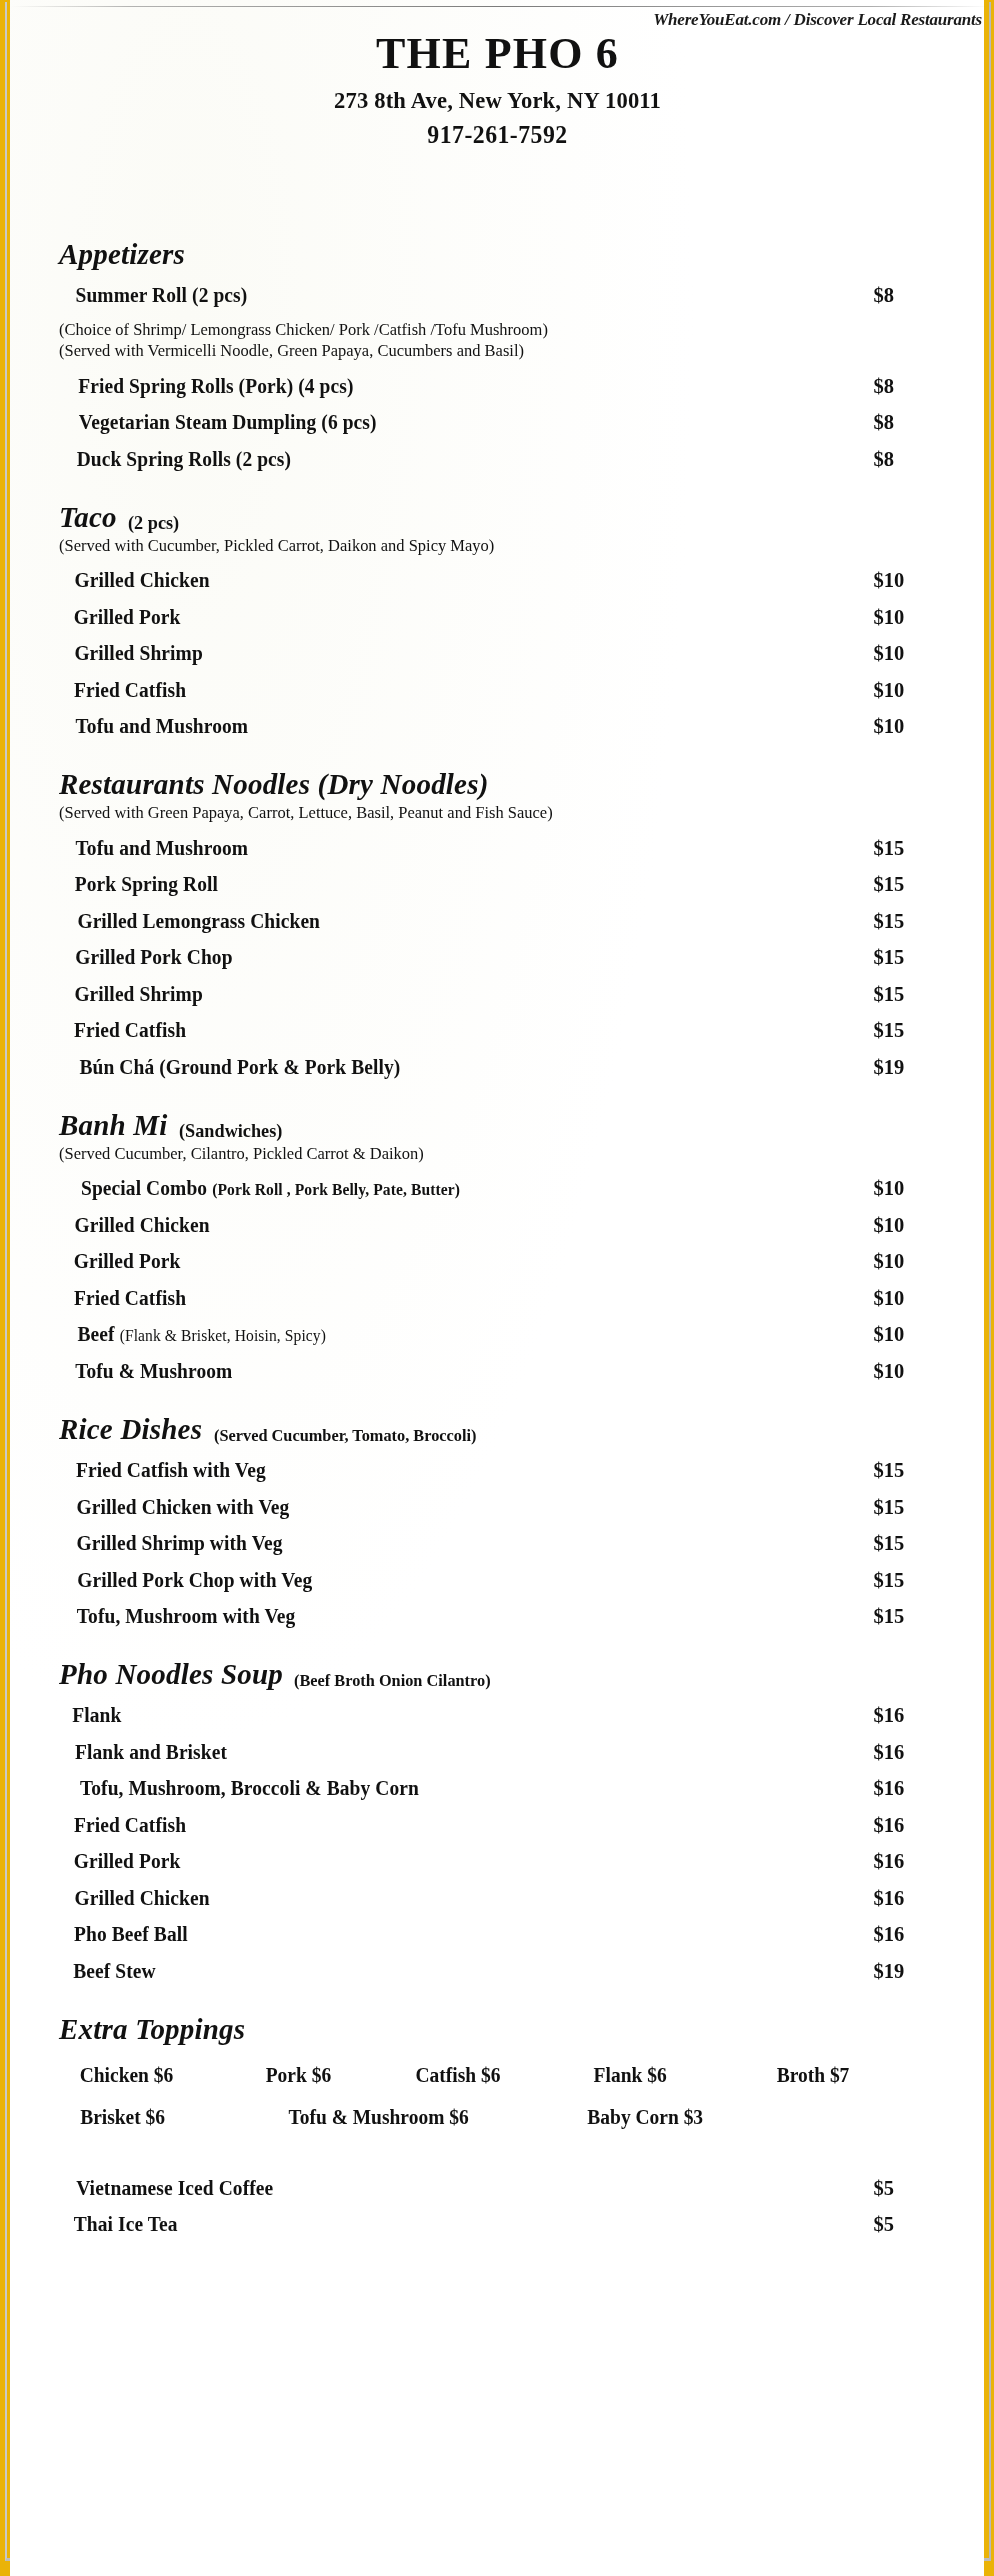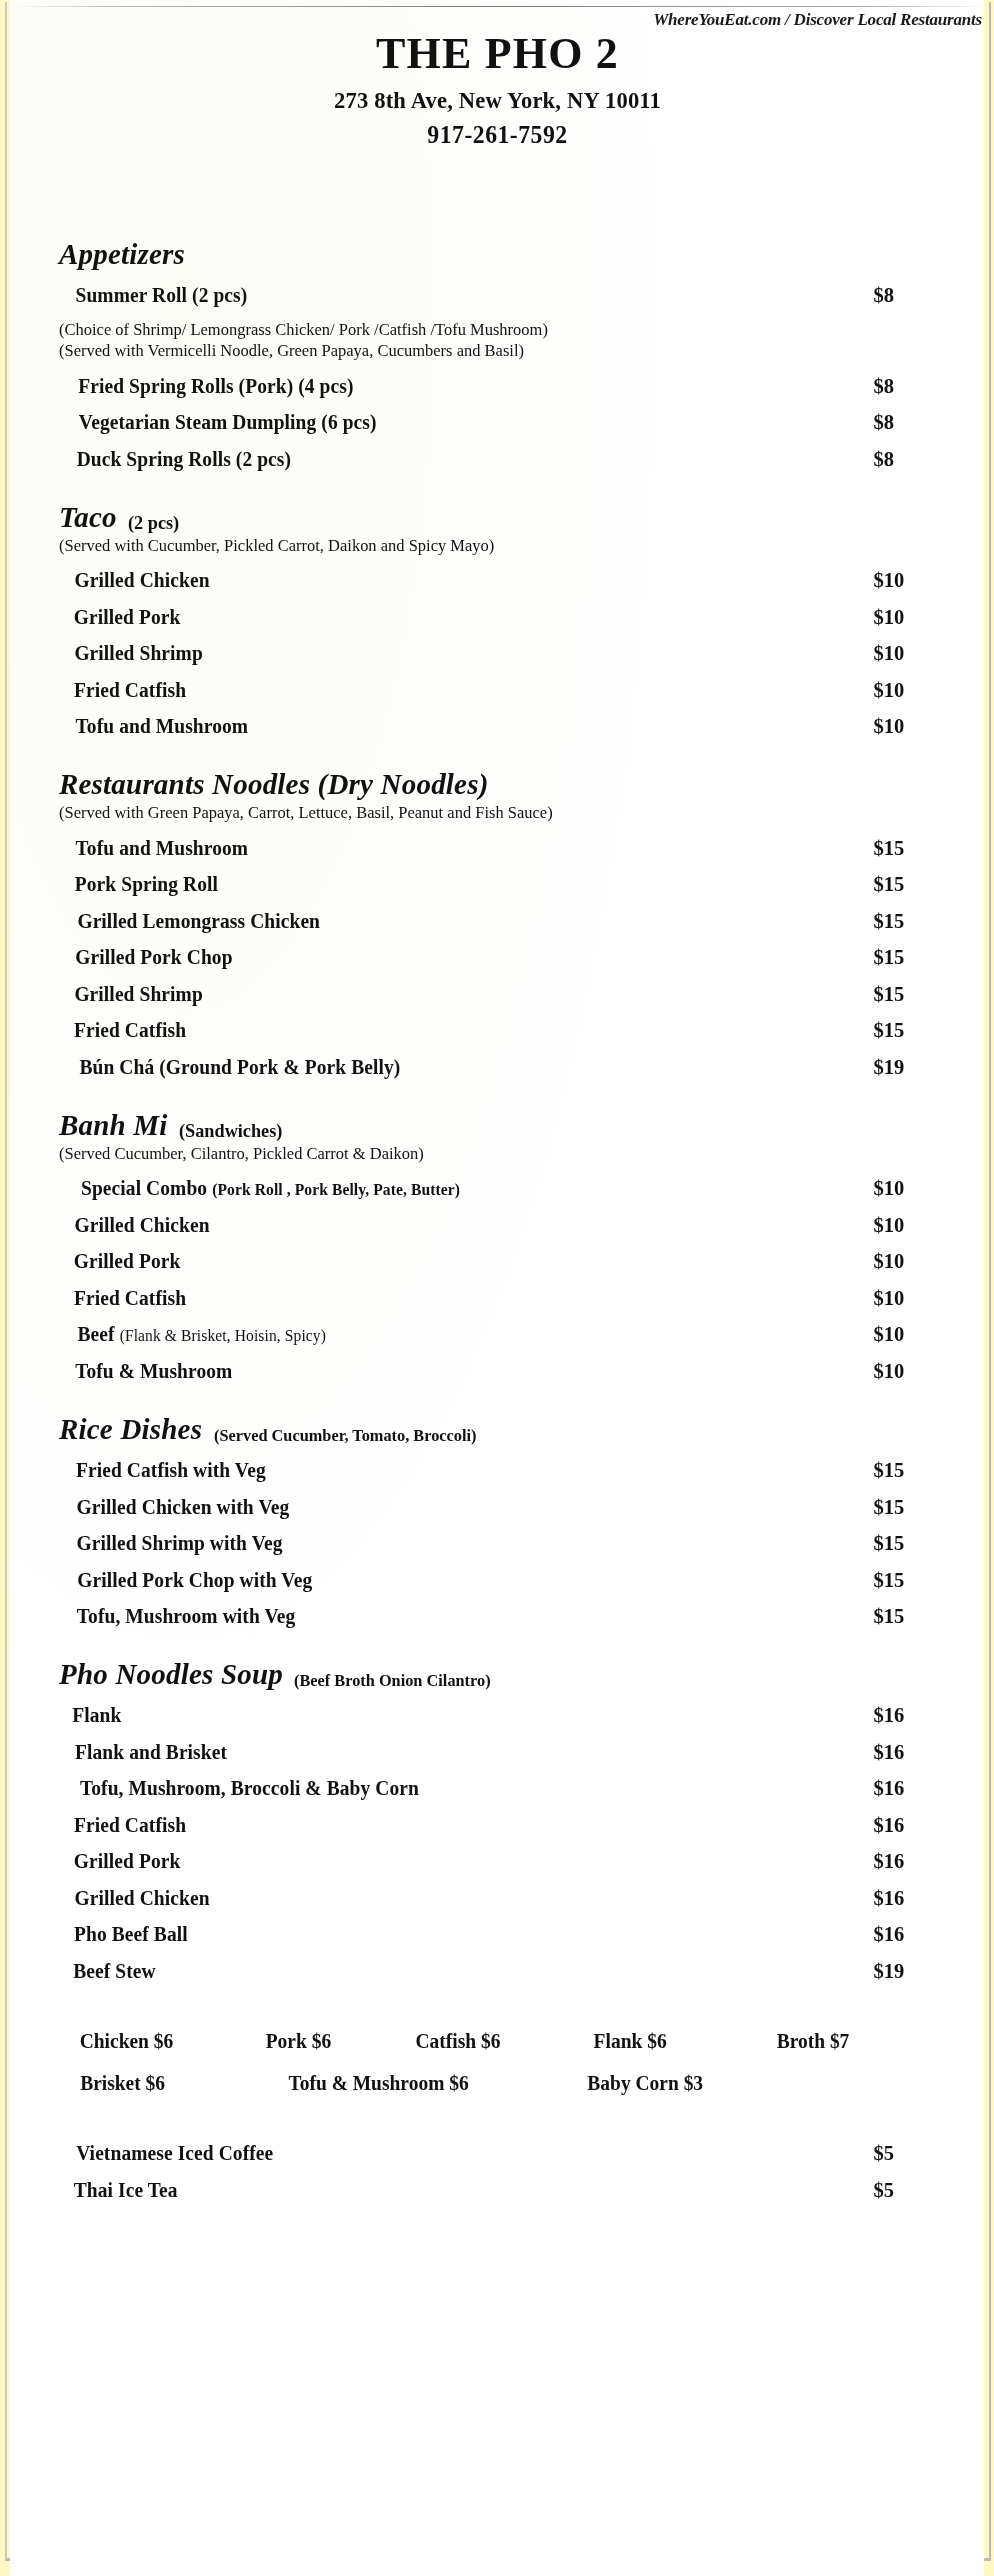--- a/index.html
+++ b/index.html
@@ -13,21 +13,21 @@
     color: #111111;
     -webkit-font-smoothing: antialiased;
   }
 
   
   #scan {
     position: relative;
     width: 995px;
     height: 2576px;
     margin: 0;
-    background: #fef9c3;
+    background: #eab308;
     box-sizing: border-box;
     overflow: hidden;
   }
   
   #scan::before {
     content: "";
     position: absolute;
     left: 4.9px; top: 1.6px;
     width: 982px; height: 2556px;
     border-left: 2.5px solid #c9c9c9;
@@ -203,21 +203,21 @@
 </head>
 <body>
 
 <div id="scan">
   <div class="paper"></div>
   <div class="topedge"></div>
 
   <div class="watermark">WhereYouEat.com / Discover Local Restaurants</div>
 
   <div class="masthead">
-    <div class="rest-name">THE PHO 2</div>
+    <div class="rest-name">THE PHO 6</div>
     <div class="rest-addr">273 8th Ave, New York, NY 10011</div>
     <div class="rest-phone">917-261-7592</div>
   </div>
 
   <div class="menu">
     <div id="sections-root">
         <div class="section">
           <div class="sec-head">
             <div class="sec-title">Appetizers</div>
           </div>
@@ -397,20 +397,23 @@
             <div class="price">$16</div>
           </div>
           <div class="row">
             <div class="name">Beef Stew</div>
             <div class="price">$19</div>
           </div>
         </div>
         <div class="gap-md"></div>
       </div>
     <div id="toppings-root">
+        <div class="sec-head">
+          <div class="sec-title">Extra Toppings</div>
+        </div>
         <div class="topping-row">
           <div class="topping" style="width: 187px;">Chicken $6</div>
           <div class="topping" style="width: 149px;">Pork $6</div>
           <div class="topping" style="width: 178px;">Catfish $6</div>
           <div class="topping" style="width: 184px;">Flank $6</div>
           <div class="topping" style="width: 147px;">Broth $7</div>
         </div>
         <div class="topping-row">
           <div class="topping" style="width: 206px;">Brisket $6</div>
           <div class="topping" style="width: 301px;">Tofu &amp; Mushroom $6</div>

